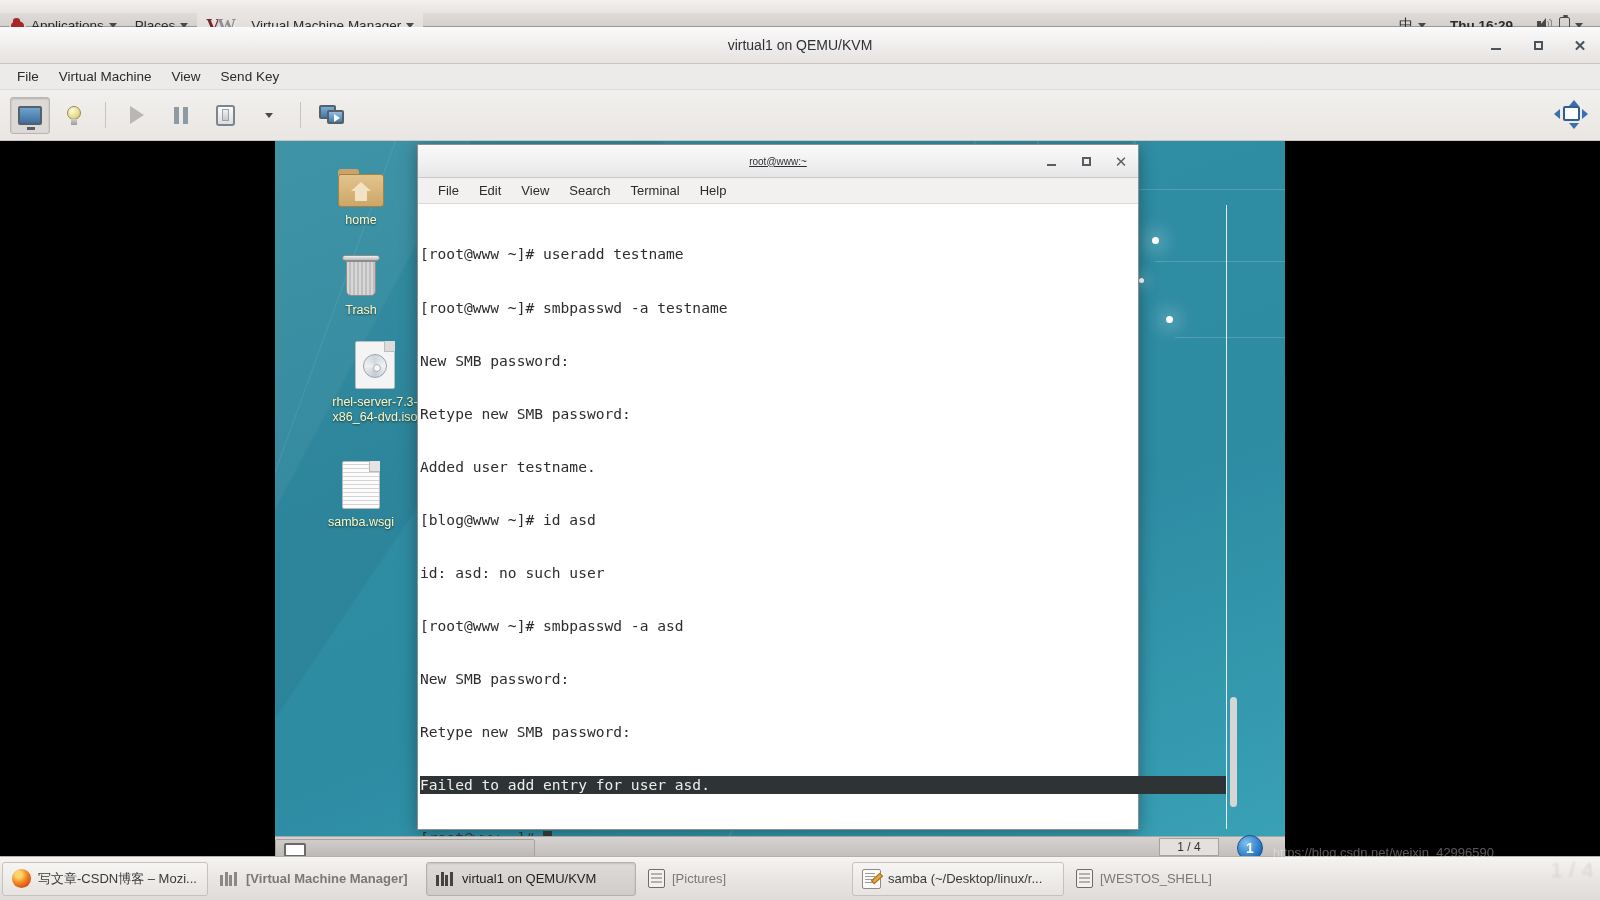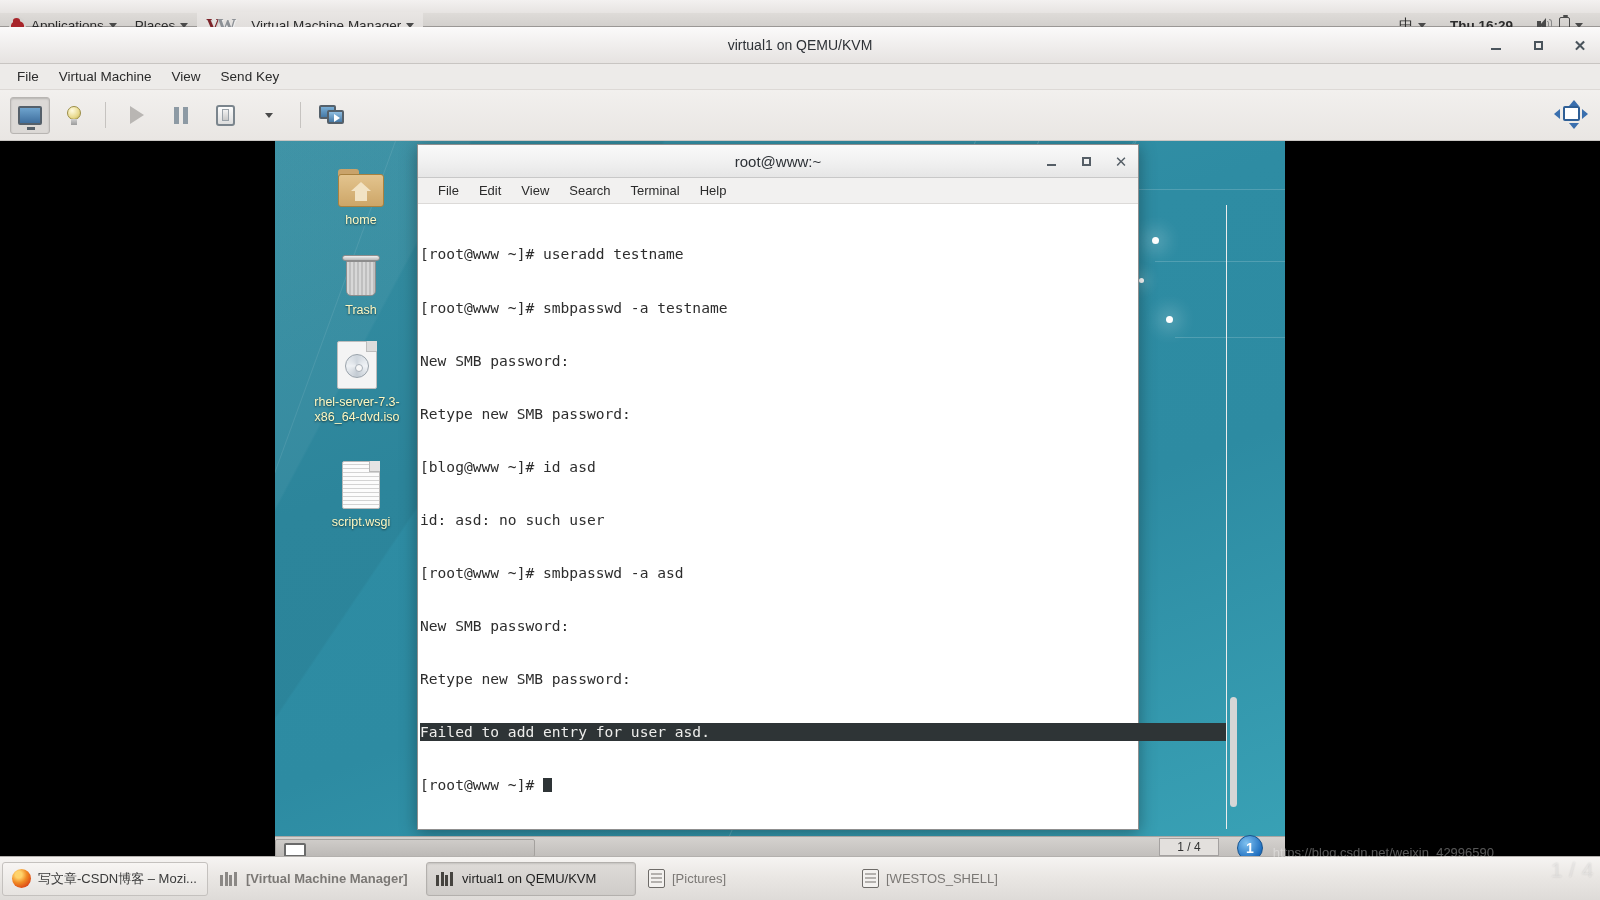--- a/index.html
+++ b/index.html
@@ -131,21 +131,21 @@
   .doc .pg{position:absolute;inset:0;background:#fcfcfc;border:1px solid #b9b9b9;border-radius:2px;
     background-image:repeating-linear-gradient(#fcfcfc 0 3px,#d3d3d3 3px 4px);background-position:0 7px;background-size:100% 4px;background-repeat:repeat-y;}
   .doc .fold{position:absolute;right:0;top:0;width:11px;height:11px;background:#e4e4e4;border-left:1px solid #b9b9b9;border-bottom:1px solid #b9b9b9;}
 
   
   #term-window{ position:absolute; left:142px; top:3px; width:722px; height:686px;
     border:1px solid #8f8f8f; background:#fff; box-shadow:0 3px 16px rgba(0,0,0,.35); }
   #term-titlebar{ position:relative; height:33px;
     background:linear-gradient(to bottom,#fafafa,#efefef 60%,#e6e6e6);
     border-bottom:1px solid #c8c8c8; display:flex;align-items:center;justify-content:center; }
-  #term-title{ font-size:15px;color:#2d3136; }
+  #term-title{ font-size:10px;color:#2d3136;text-decoration:underline; }
   .term-wbtns{ position:absolute;right:10px;top:0;height:33px;display:flex;align-items:center;gap:21px; }
   .twb{width:14px;height:14px;display:flex;align-items:center;justify-content:center;color:#555e66;}
   .twb .min{width:9px;height:2px;background:#555e66;margin-top:6px;}
   .twb .max{width:9px;height:9px;border:2px solid #555e66;}
   .twb .cls{font-size:15px;line-height:1;}
   #term-menubar{ height:26px;display:flex;align-items:center;padding-left:10px;gap:0;
     background:#f2f1f0;border-bottom:1px solid #dcdad8; }
   .tmenu{ padding:3px 10px;font-size:13px;color:#2b2b2b; }
   #term-body{ position:absolute;left:0;top:60px;width:720px;height:624px;background:#fff;display:flex; }
   #term-text{ flex:1; padding:5px 0 0 2px; font-family:"DejaVu Sans Mono","Liberation Mono",monospace;
@@ -352,39 +352,39 @@
       <div class="desk-ico" style="left:30px;top:108px;">
         <div class="glyph">
           <span class="trash">
               <i class="lid"></i>
               <i class="can"></i>
             </span>
         </div>
         <div>Trash</div>
       </div>
 
-      <div class="desk-ico" style="left:26px;top:200px;">
+      <div class="desk-ico" style="left:44px;top:200px;">
         <div class="glyph">
           <span class="disc">
               <i class="pg"></i>
               <i class="fold"></i>
               <i class="cd"></i>
             </span>
         </div>
         <div>rhel-server-7.3-x86_64-dvd.iso</div>
       </div>
 
       <div class="desk-ico" style="left:30px;top:320px;">
         <div class="glyph">
           <span class="doc">
               <i class="pg"></i>
               <i class="fold"></i>
             </span>
         </div>
-        <div>script.wsgi</div>
+        <div>samba.wsgi</div>
       </div>
 
       <div id="term-window">
         <div id="term-titlebar">
           <div id="term-title">root@www:~</div>
           <div class="term-wbtns">
             <span class="twb">
                 <span class="min"></span>
               </span>
             <span class="twb">
@@ -404,20 +404,21 @@
           <div class="tmenu">Terminal</div>
           <div class="tmenu">Help</div>
         </div>
 
         <div id="term-body">
           <div id="term-text">
             <div class="tline"><span>[root@www ~]# useradd testname</span></div>
             <div class="tline"><span>[root@www ~]# smbpasswd -a testname</span></div>
             <div class="tline"><span>New SMB password:</span></div>
             <div class="tline"><span>Retype new SMB password:</span></div>
+            <div class="tline"><span>Added user testname.</span></div>
             <div class="tline"><span>[blog@www ~]# id asd</span></div>
             <div class="tline"><span>id: asd: no such user</span></div>
             <div class="tline"><span>[root@www ~]# smbpasswd -a asd</span></div>
             <div class="tline"><span>New SMB password:</span></div>
             <div class="tline"><span>Retype new SMB password:</span></div>
             <div><span class="tline hl" style="width:806px;">Failed to add entry for user asd.</span></div>
             <div class="tline"><span>[root@www ~]# </span><span class="cursor"></span></div>
           </div>
           <div id="term-scroll">
             <div id="term-thumb"></div>
@@ -455,20 +456,24 @@
           <i></i>
           <i></i>
           <i></i>
         </span>
       <span class="label">virtual1 on QEMU/KVM</span>
     </div>
     <div class="task inactive" style="width:212px;">
       <span class="pic-ico"></span>
       <span class="label">[Pictures]</span>
     </div>
+    <div class="task" style="width:212px;">
+      <span class="note-ico"></span>
+      <span class="label">samba (~/Desktop/linux/r...</span>
+    </div>
     <div class="task inactive" style="width:212px;">
       <span class="pic-ico"></span>
       <span class="label">[WESTOS_SHELL]</span>
     </div>
   </div>
 
   <div id="watermark2">https://blog.csdn.net/weixin_42996590</div>
   <div id="watermark">1 / 4</div>
 
 </div>

